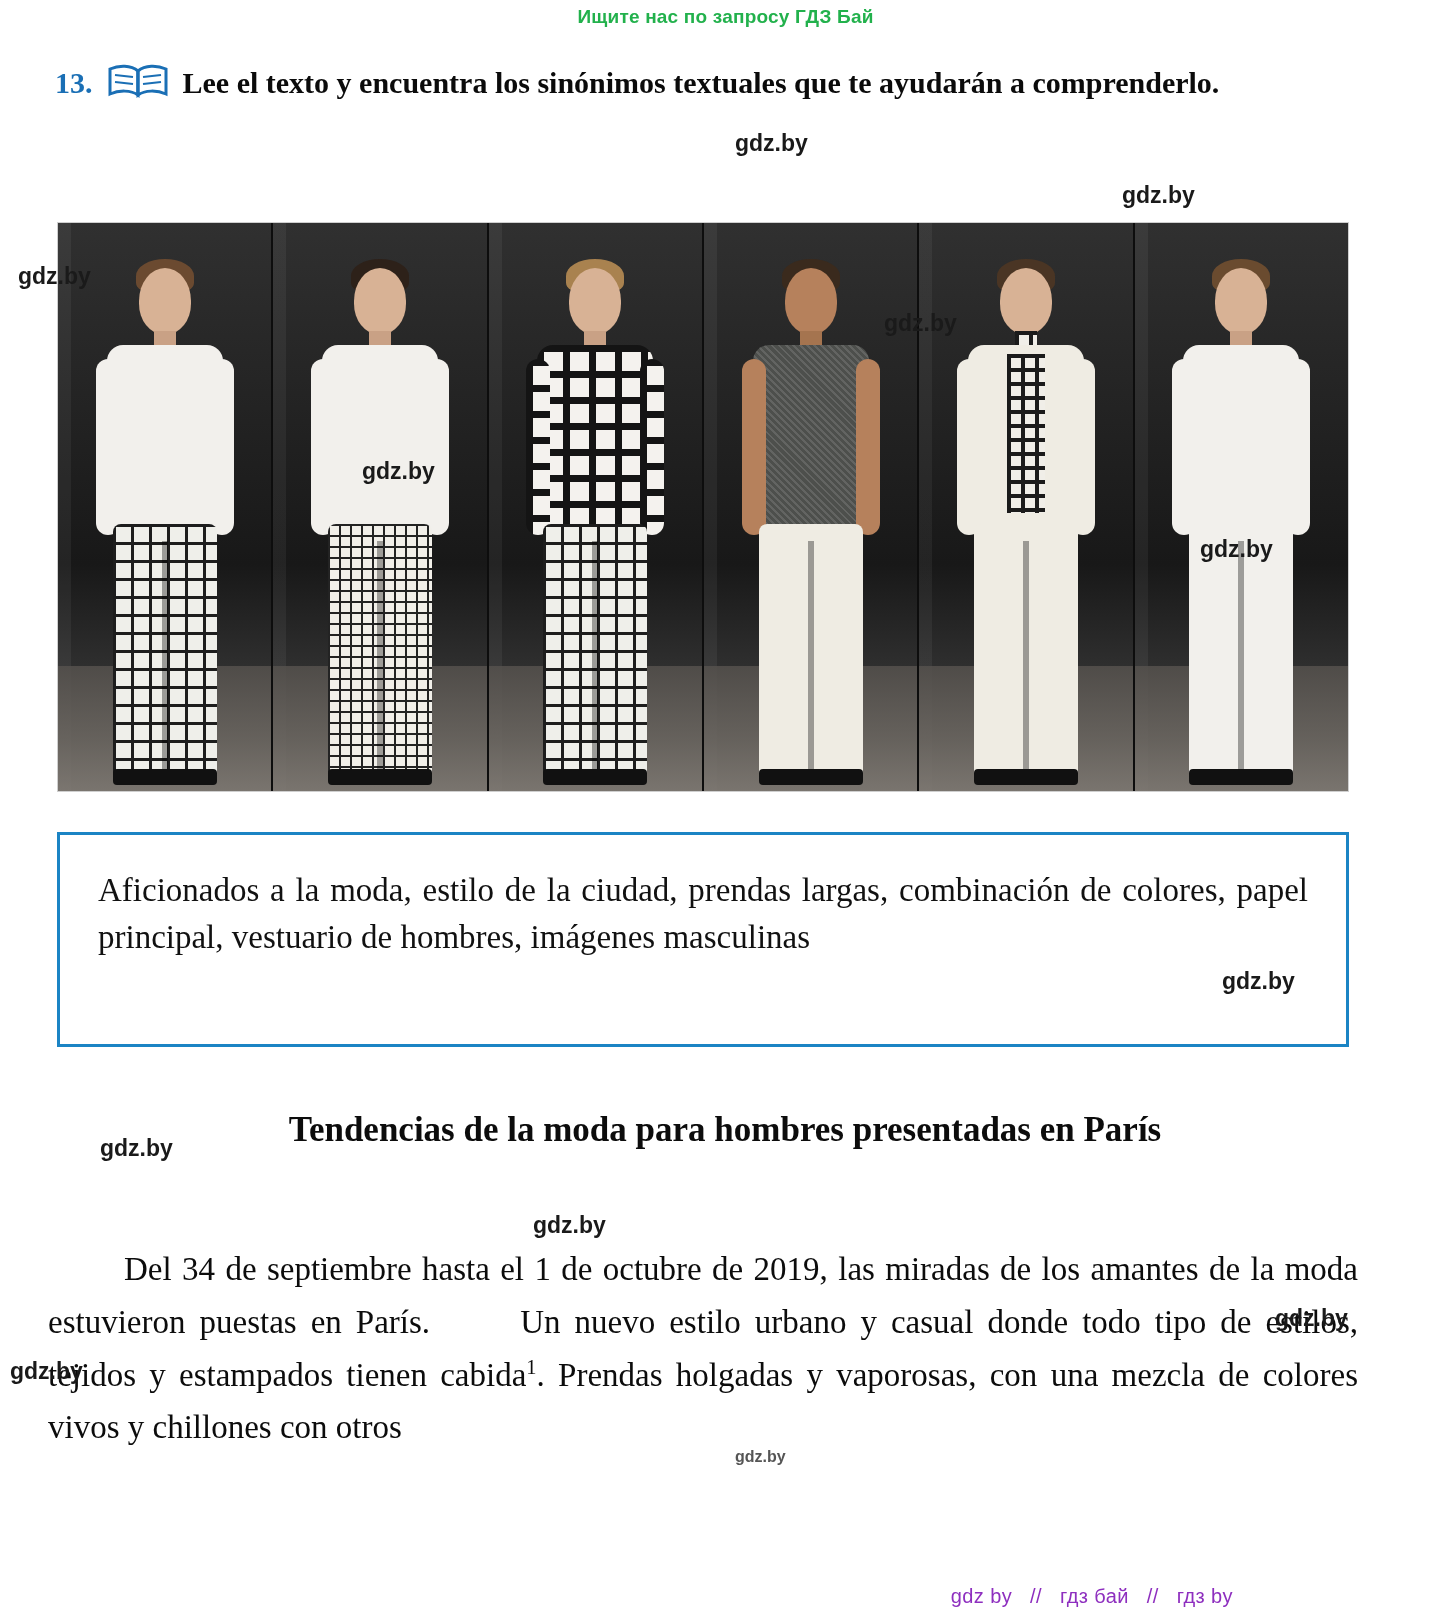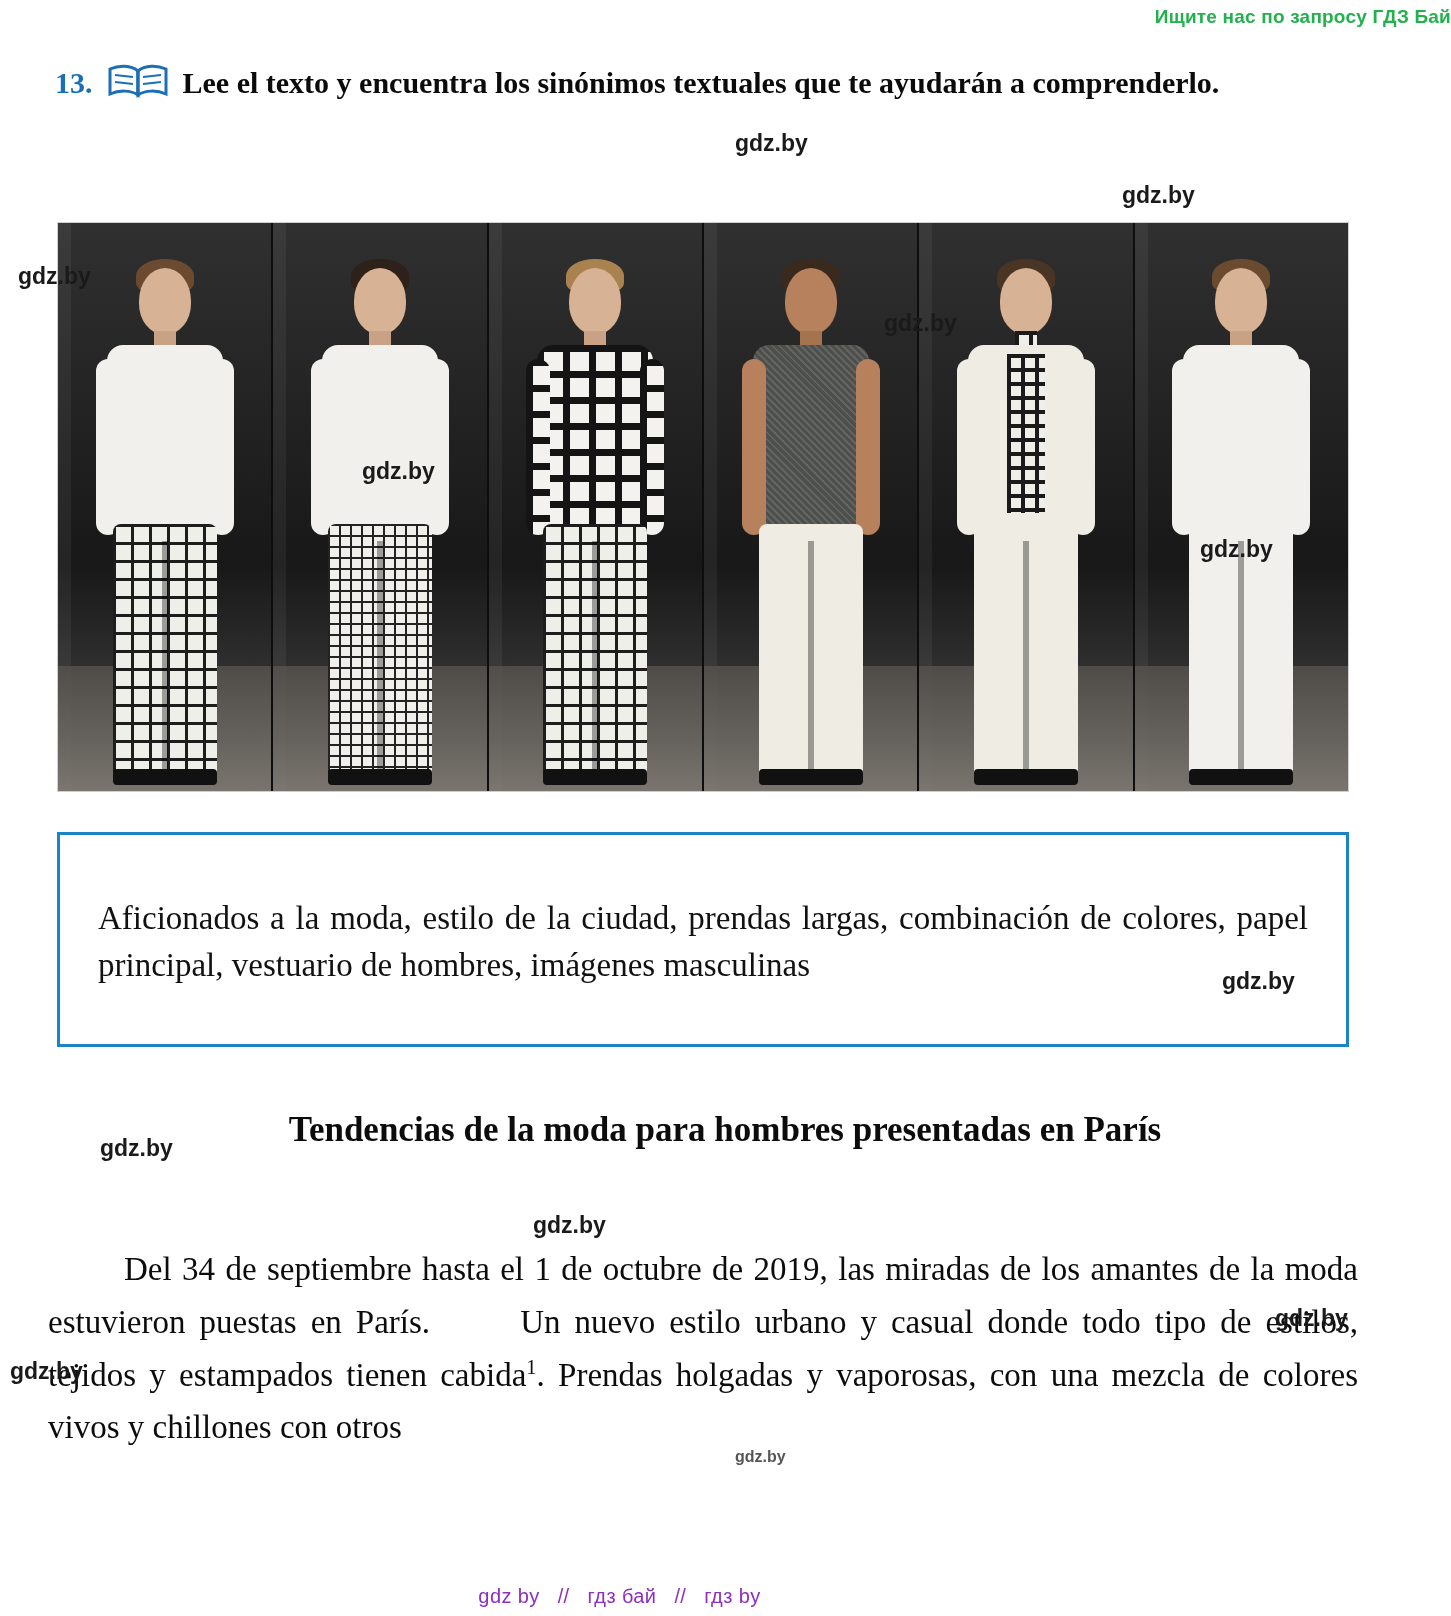--- a/index.html
+++ b/index.html
@@ -14,21 +14,21 @@
     font-family: "Liberation Serif", serif;
     overflow: hidden;
   }
 
   
   .top-banner {
     position: absolute;
     top: 0;
     left: 0;
     width: 1451px;
-    text-align: right;
+    text-align: center;
     padding-top: 6px;
     font-family: "Liberation Sans", sans-serif;
     font-size: 19px;
     font-weight: bold;
     color: #22b14c;
     letter-spacing: 0.2px;
   }
 
   
   .exercise {
@@ -174,21 +174,21 @@
     position: absolute;
     top: 832px;
     left: 57px;
     width: 1292px;
     height: 215px;
     border: 3px solid #1b84c4;
     box-sizing: border-box;
     background: #fff;
   }
   .syn-text {
-    padding: 60px 38px 0 38px;
+    padding: 32px 38px 0 38px;
     font-family: "Liberation Serif", serif;
     font-size: 33px;
     line-height: 1.42;
     color: #111;
     text-align: justify;
     text-justify: inter-word;
   }
 
   
   .art-title {
@@ -217,21 +217,21 @@
   }
   .art-body .indent { display: inline-block; width: 76px; }
   sup { font-size: 0.62em; vertical-align: super; }
 
   
   .footer {
     position: absolute;
     bottom: 8px;
     left: 0;
     width: 1239px;
-    text-align: center;
+    text-align: right;
     font-family: "Liberation Sans", sans-serif;
     font-size: 20px;
     color: #8e2fbf;
     letter-spacing: .4px;
   }
   .footer span { margin: 0 6px; }
 
   
   .wm {
     position: absolute;

